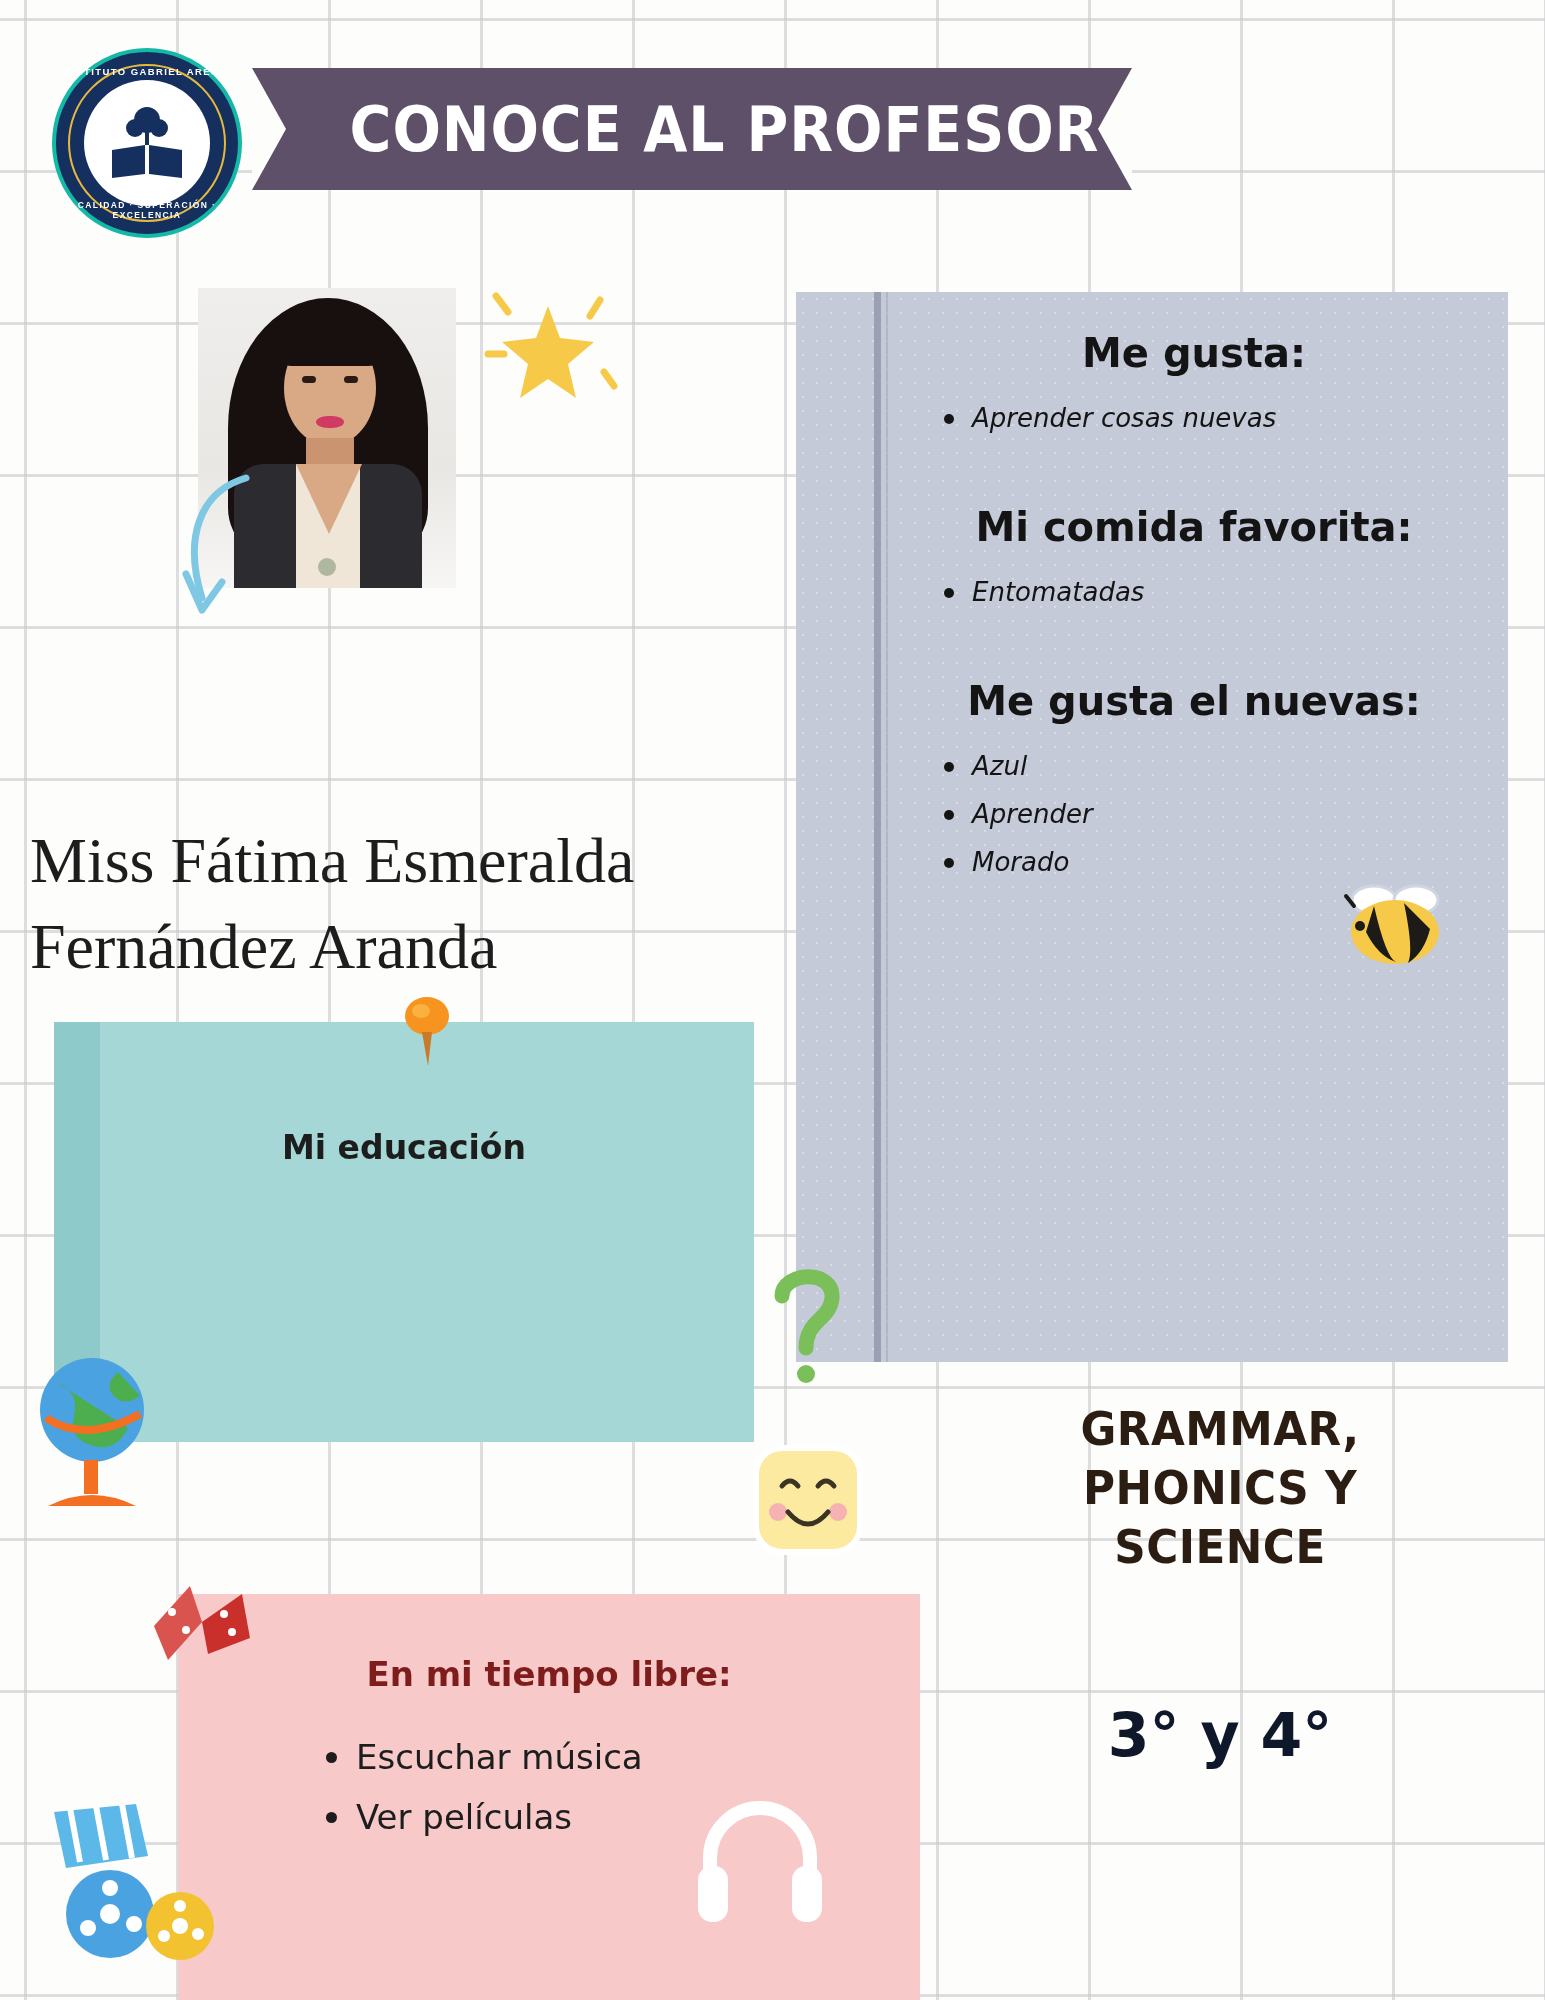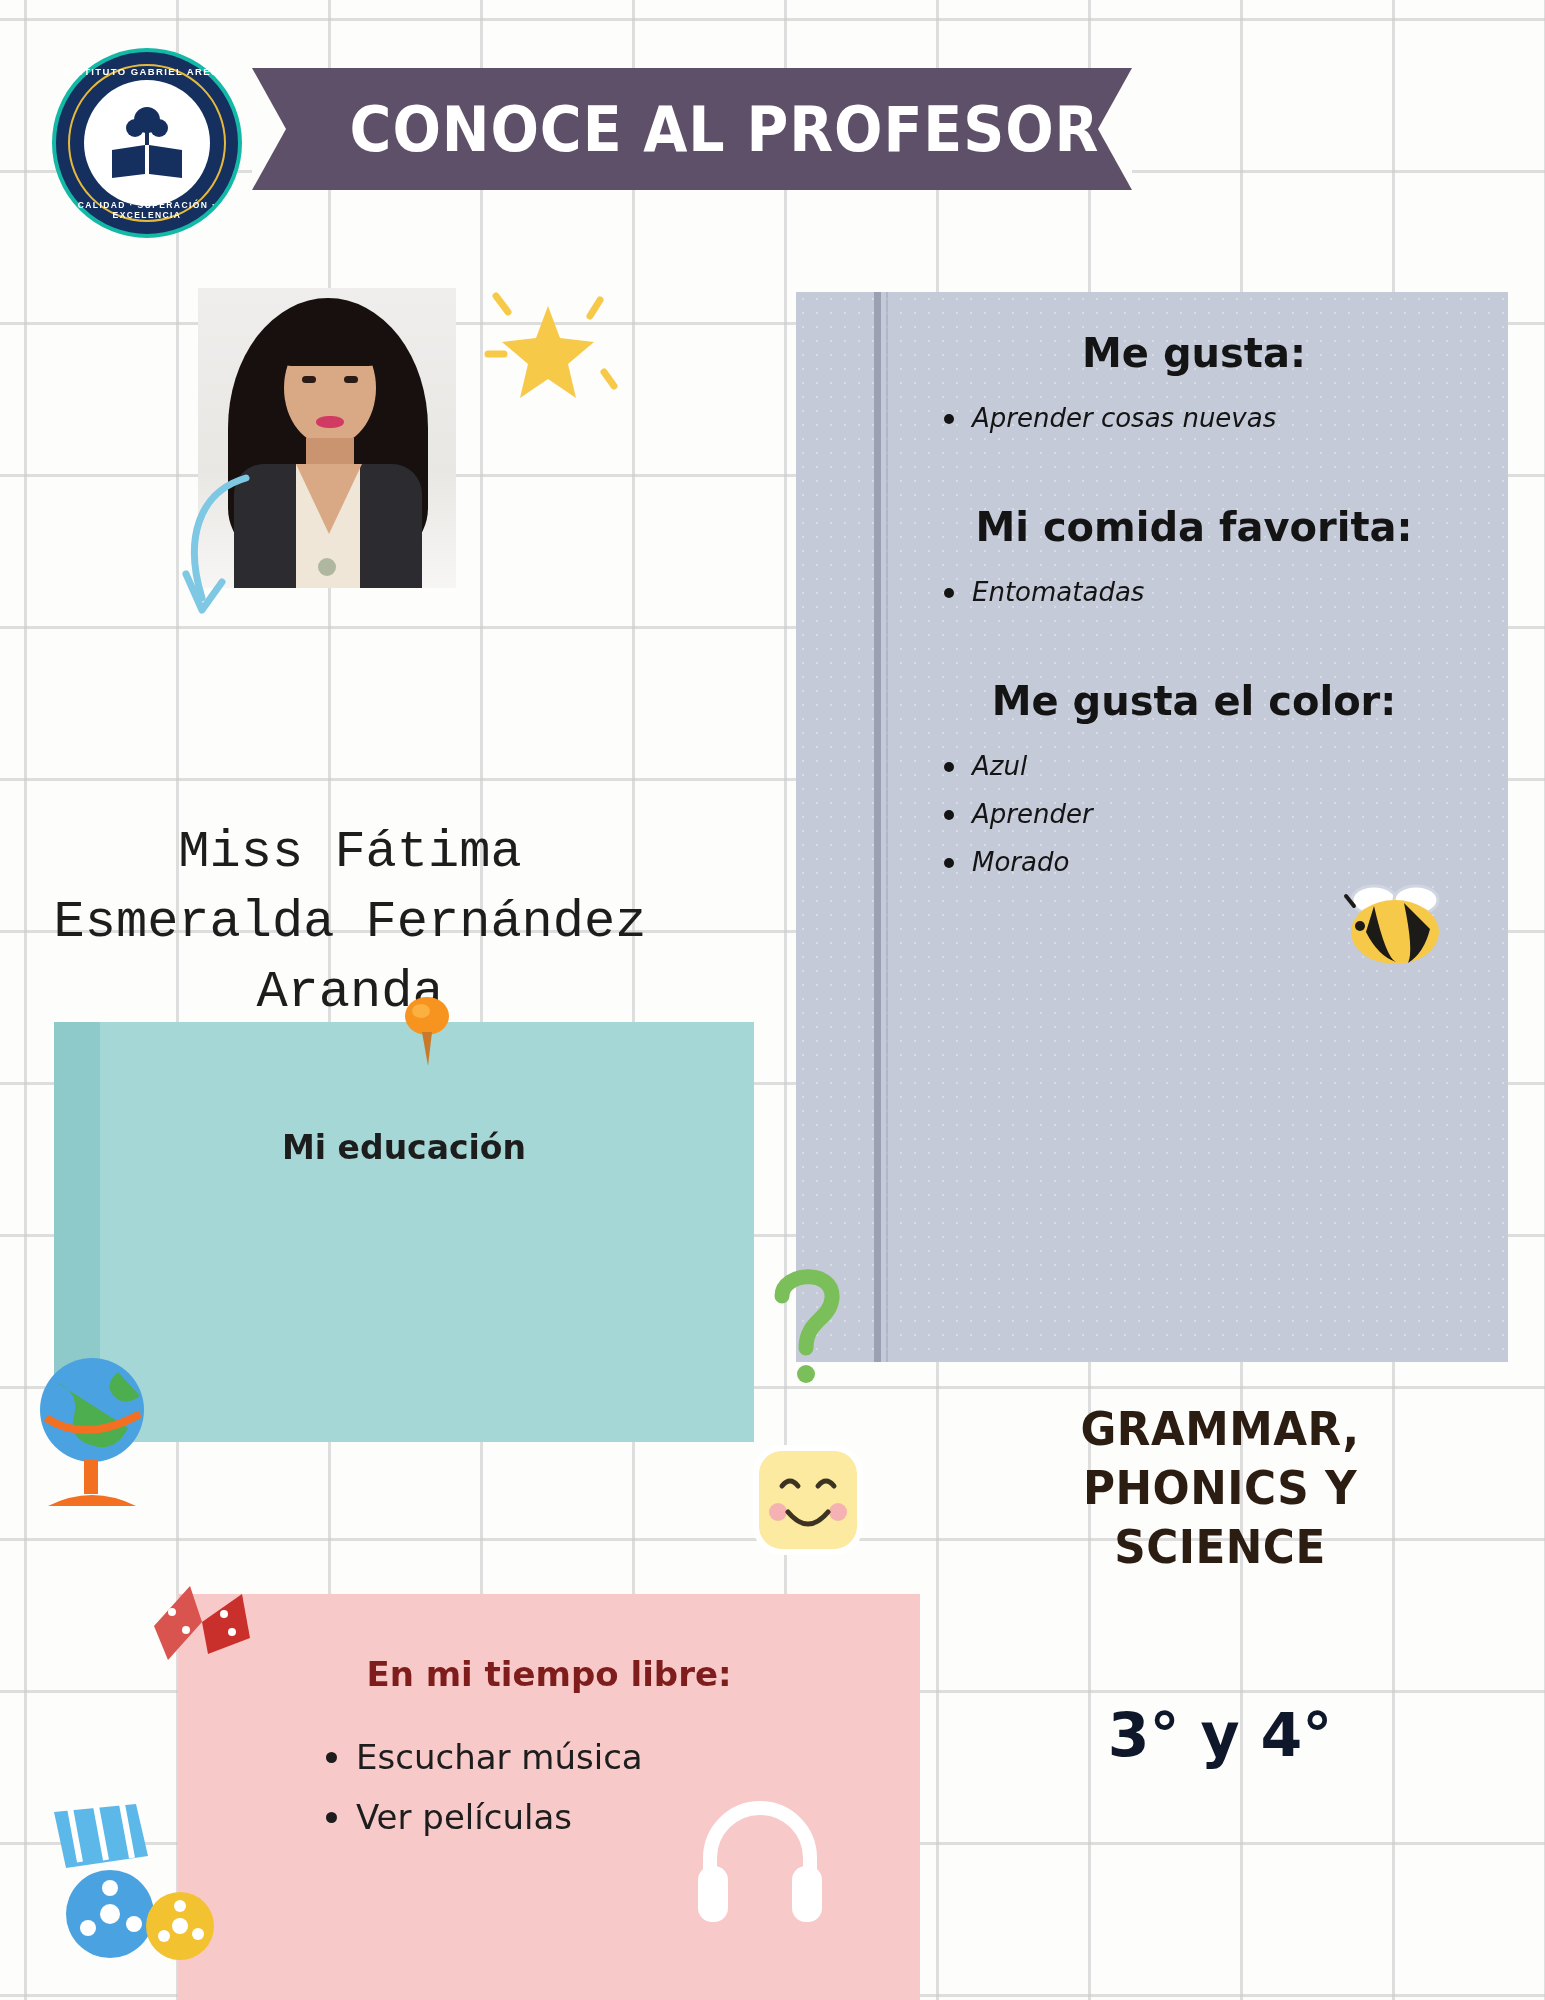--- a/index.html
+++ b/index.html
@@ -234,23 +234,23 @@
     width: 140px;
     height: 140px;
   }
 
   
   .teacher-name {
     position: absolute;
     left: 30px;
     top: 818px;
     width: 640px;
-    text-align: center;
-    font-family: Liberation Mono, monospace;
-    font-size: 52px;
+    text-align: left;
+    font-family: Liberation Serif, serif;
+    font-size: 64px;
     line-height: 1.35;
     color: #1d1d1d;
   }
 
   
   .edu-card {
     position: absolute;
     left: 54px;
     top: 1022px;
     width: 700px;
@@ -515,21 +515,21 @@
     <h2 class="info-head">Me gusta:</h2>
     <ul class="info-list">
       <li>Aprender cosas nuevas</li>
     </ul>
 
     <h2 class="info-head">Mi comida favorita:</h2>
     <ul class="info-list">
       <li>Entomatadas</li>
     </ul>
 
-    <h2 class="info-head">Me gusta el color:</h2>
+    <h2 class="info-head">Me gusta el nuevas:</h2>
     <ul class="info-list">
       <li>Azul</li>
       <li>Aprender</li>
       <li>Morado</li>
     </ul>
   </div>
 </div>
 
 <svg class="sticker st-bee" viewBox="0 0 130 110">
   <ellipse cx="44" cy="30" rx="22" ry="14" fill="#ffffff" stroke="#cfd6e2" stroke-width="3"></ellipse>

